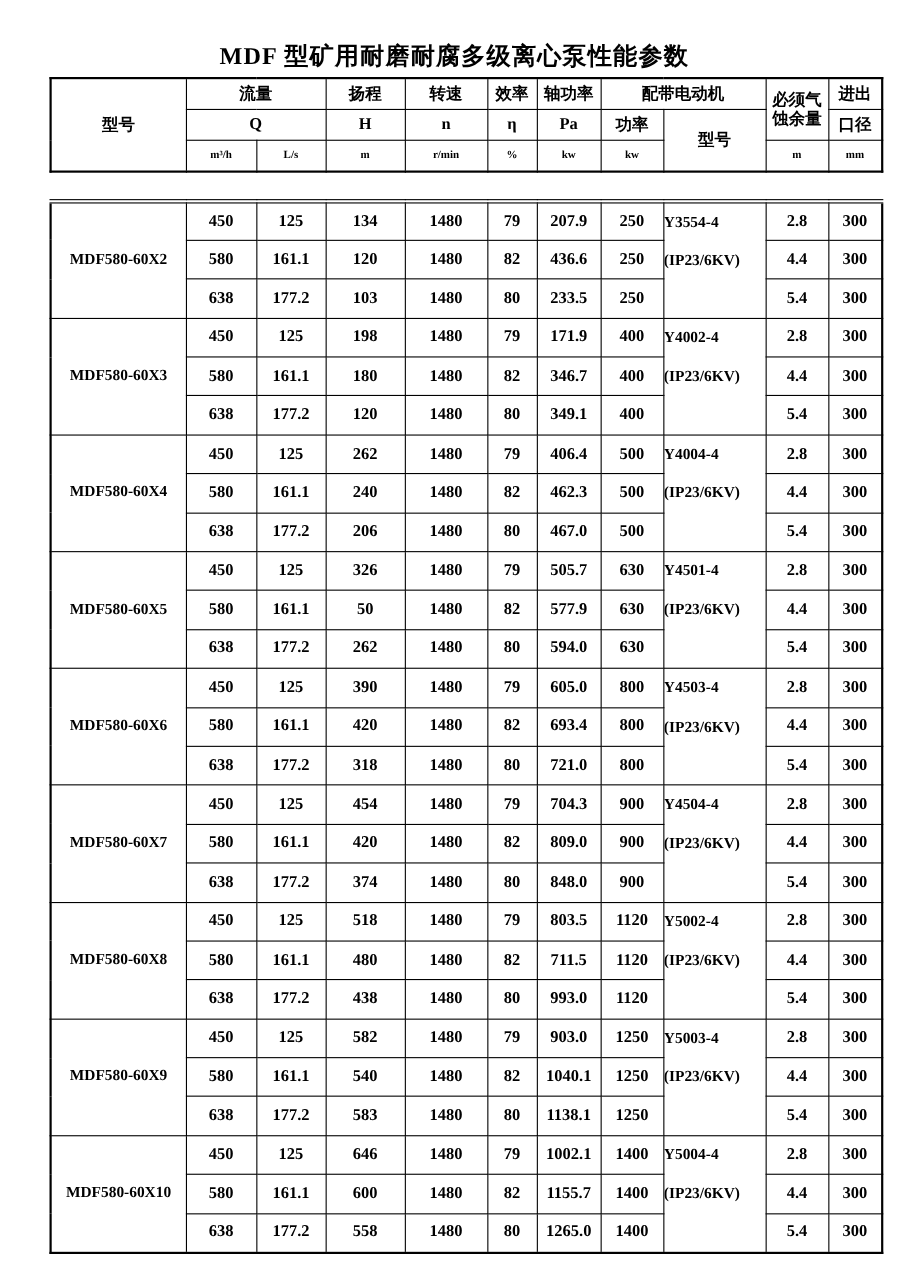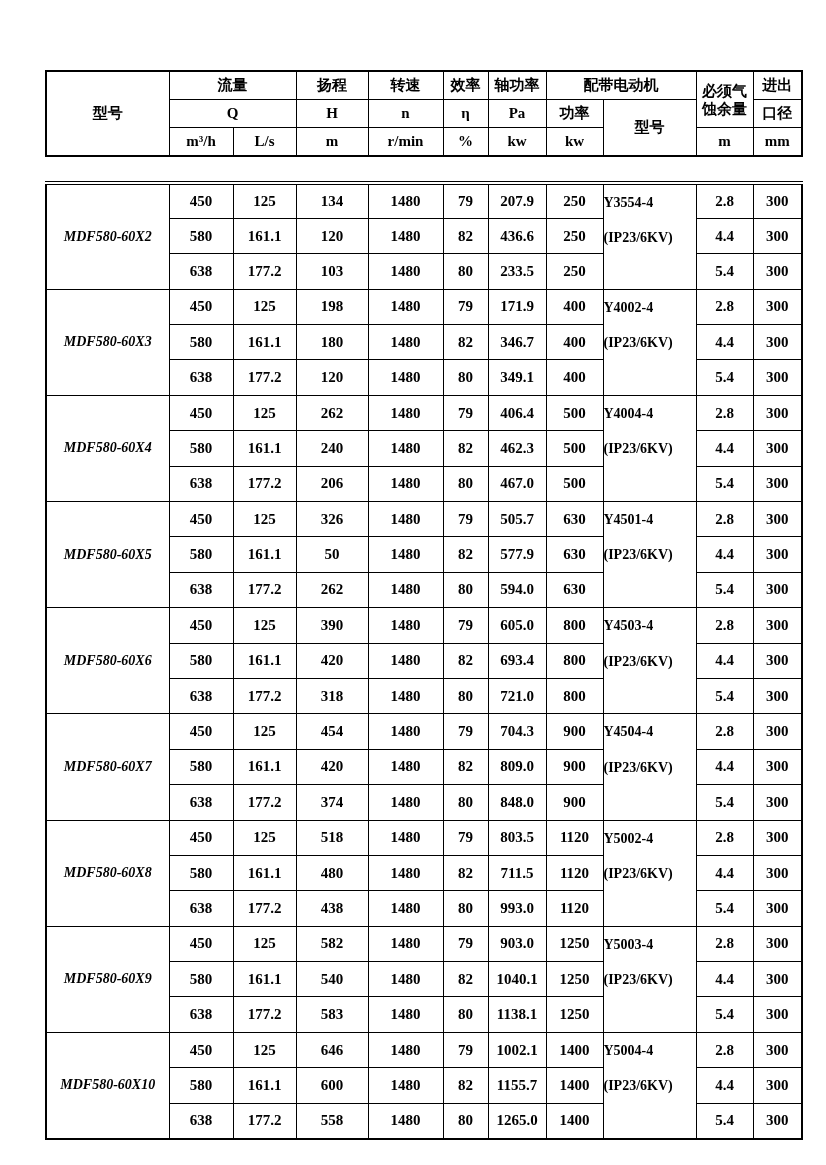--- a/index.html
+++ b/index.html
@@ -38,45 +38,46 @@
     white-space: nowrap;
   }
   .hdr-table {
     position: absolute;
     left: 45px;
     top: 70px;
     border: 2px solid #000;
     font-size: 15px;
   }
   .hdr-table td { height: 27px; }
-  .hdr-table .units td, .hdr-table td.unit { font-size: 15px; }
+  .hdr-table .units td, .hdr-table td.unit { font-size: 10px; }
   .npsh-head div { line-height: 18px; }
   .body-table {
     position: absolute;
     left: 45px;
     top: 181px;
     border: 2px solid #000;
     border-top: 4px double #000;
     font-size: 15px;
   }
   .body-table tr { height: 35.4px; }
-  .body-table td.model { font-size: 14px; letter-spacing: 0; font-style: italic; }
+  .body-table td.model { font-size: 14px; letter-spacing: 0; }
   .body-table td.motor { vertical-align: top; }
   .motor-line {
     height: 35.4px;
     line-height: 35.4px;
     text-align: left;
     font-size: 14px;
   }
 </style>
 </head>
 <body>
 
 <div class="canvas">
 
+  <div class="title">MDF 型矿用耐磨耐腐多级离心泵性能参数</div>
 
   <table class="hdr-table">
     <colgroup>
       <col style="width:123px">
         <col style="width:64px">
         <col style="width:63px">
       <col style="width:72px">
         <col style="width:75px">
         <col style="width:45px">
       <col style="width:58px">

